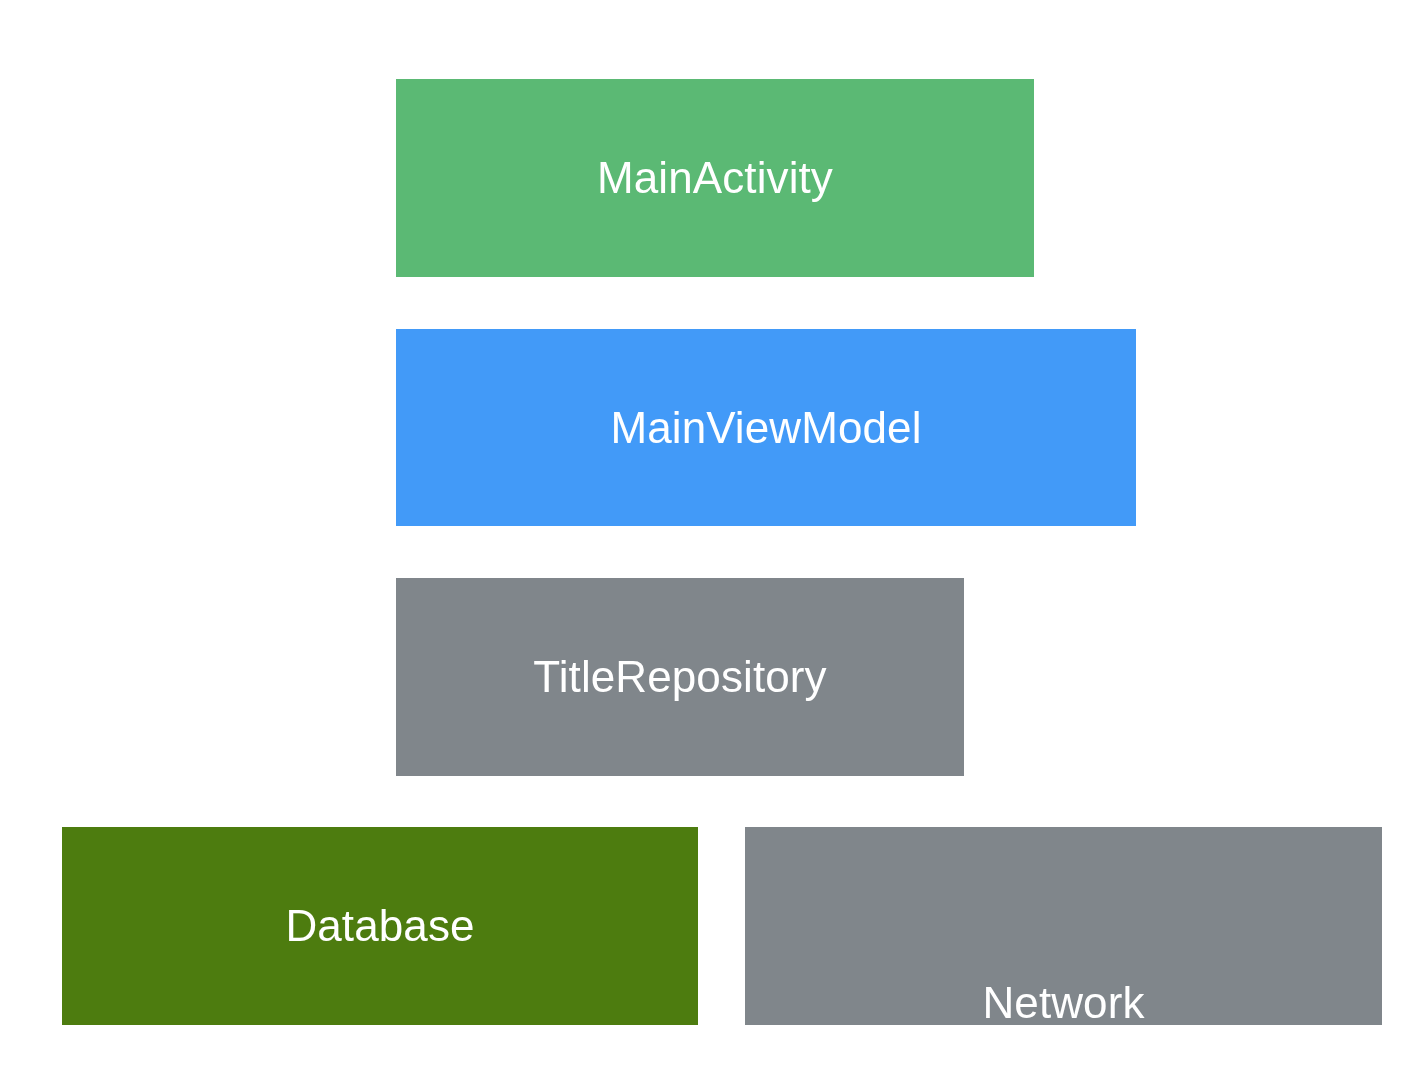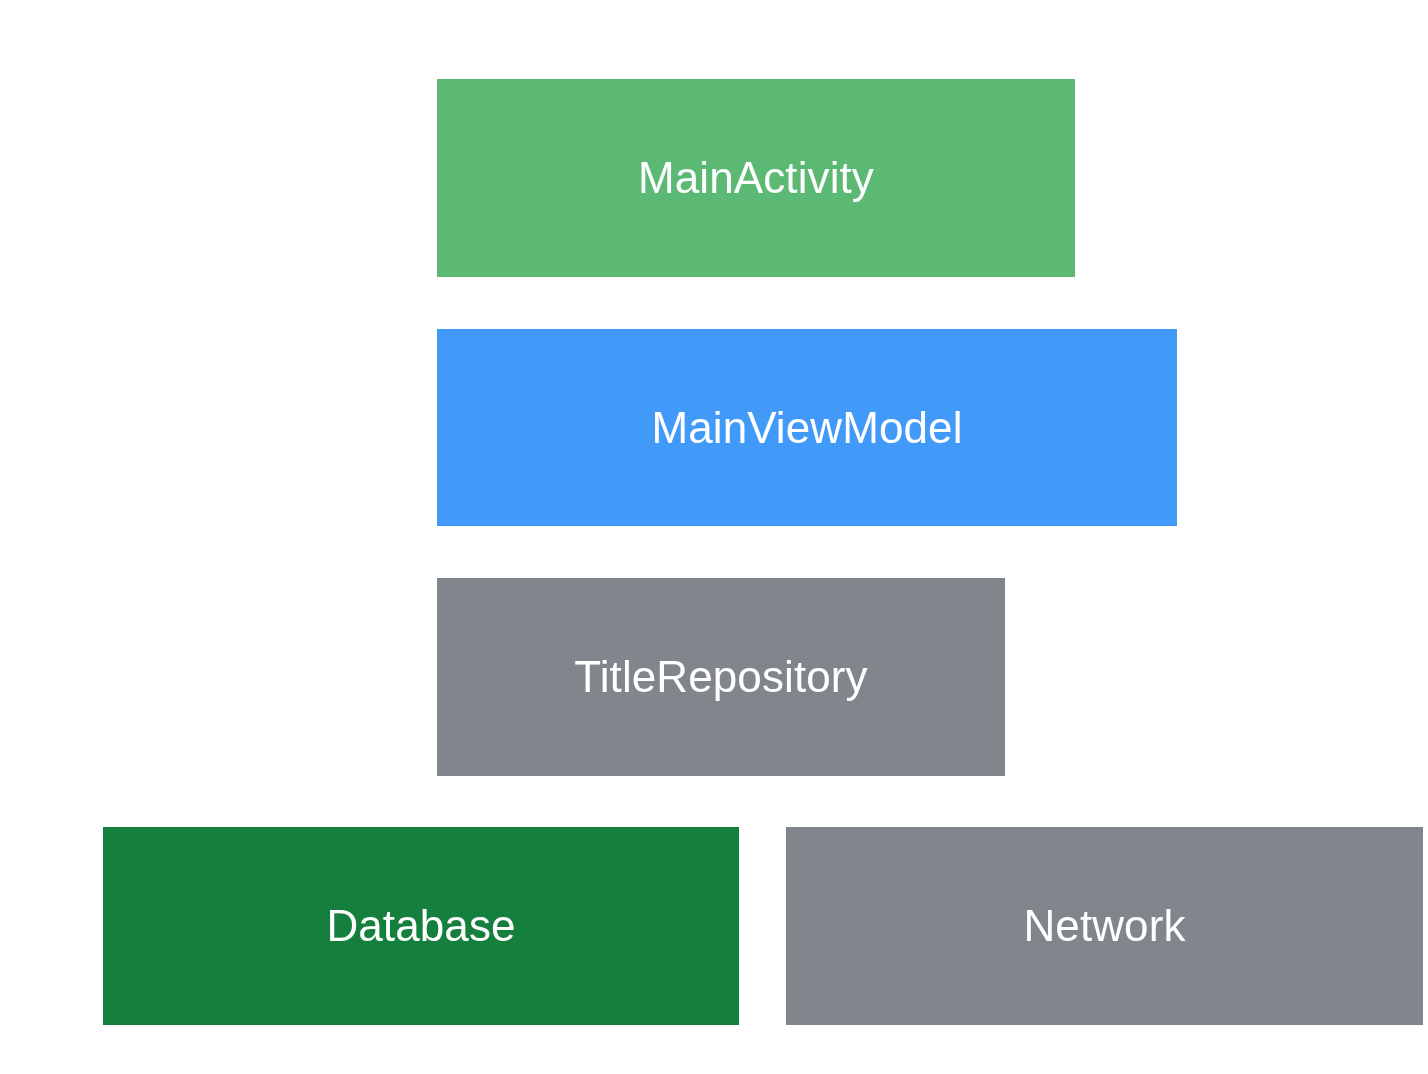--- a/index.html
+++ b/index.html
@@ -21,21 +21,20 @@
     background: #ffffff;
   }
   .node {
     position: absolute;
     box-sizing: border-box;
     display: flex;
     align-items: center;
     justify-content: center;
     border: 0;
     border-radius: 0;
-    margin-left: 41px;
   }
   .node-label {
     color: #ffffff;
     font-family: "Liberation Sans", sans-serif;
     font-weight: 400;
     font-size: 44px;
     line-height: 1;
     letter-spacing: 0.1px;
     white-space: nowrap;
     text-align: center;
@@ -54,41 +53,41 @@
   #node-title-repository {
     left: 396px;  top: 578px;
     width: 568px; height: 198px;
   }
   #node-database {
     left: 62px;   top: 827px;
     width: 636px; height: 198px;
   }
   #node-network {
     left: 745px;  top: 827px;
-    width: 637px; height: 198px;
+    width: 637px; height: 198px; align-items: flex-end;
   }
 </style>
 </head>
 <body style="background: rgb(255, 255, 255);">
 
 <div id="diagram">
 
   <div class="node" id="node-main-activity" style="background:#5bb974">
     <span class="node-label" style="color: rgb(255, 255, 255);">MainActivity</span>
   </div>
 
   <div class="node" id="node-main-view-model" style="background:#429af8">
     <span class="node-label" style="color: rgb(255, 255, 255);">MainViewModel</span>
   </div>
 
   <div class="node" id="node-title-repository" style="background:#80868b">
     <span class="node-label" style="color: rgb(255, 255, 255);">TitleRepository</span>
   </div>
 
-  <div class="node" id="node-database" style="background:#15803d">
+  <div class="node" id="node-database" style="background:#4d7c0f">
     <span class="node-label" style="color: rgb(255, 255, 255);">Database</span>
   </div>
 
   <div class="node" id="node-network" style="background:#80868b">
     <span class="node-label" style="color: rgb(255, 255, 255);">Network</span>
   </div>
 
 </div>
 
 </body></html>

